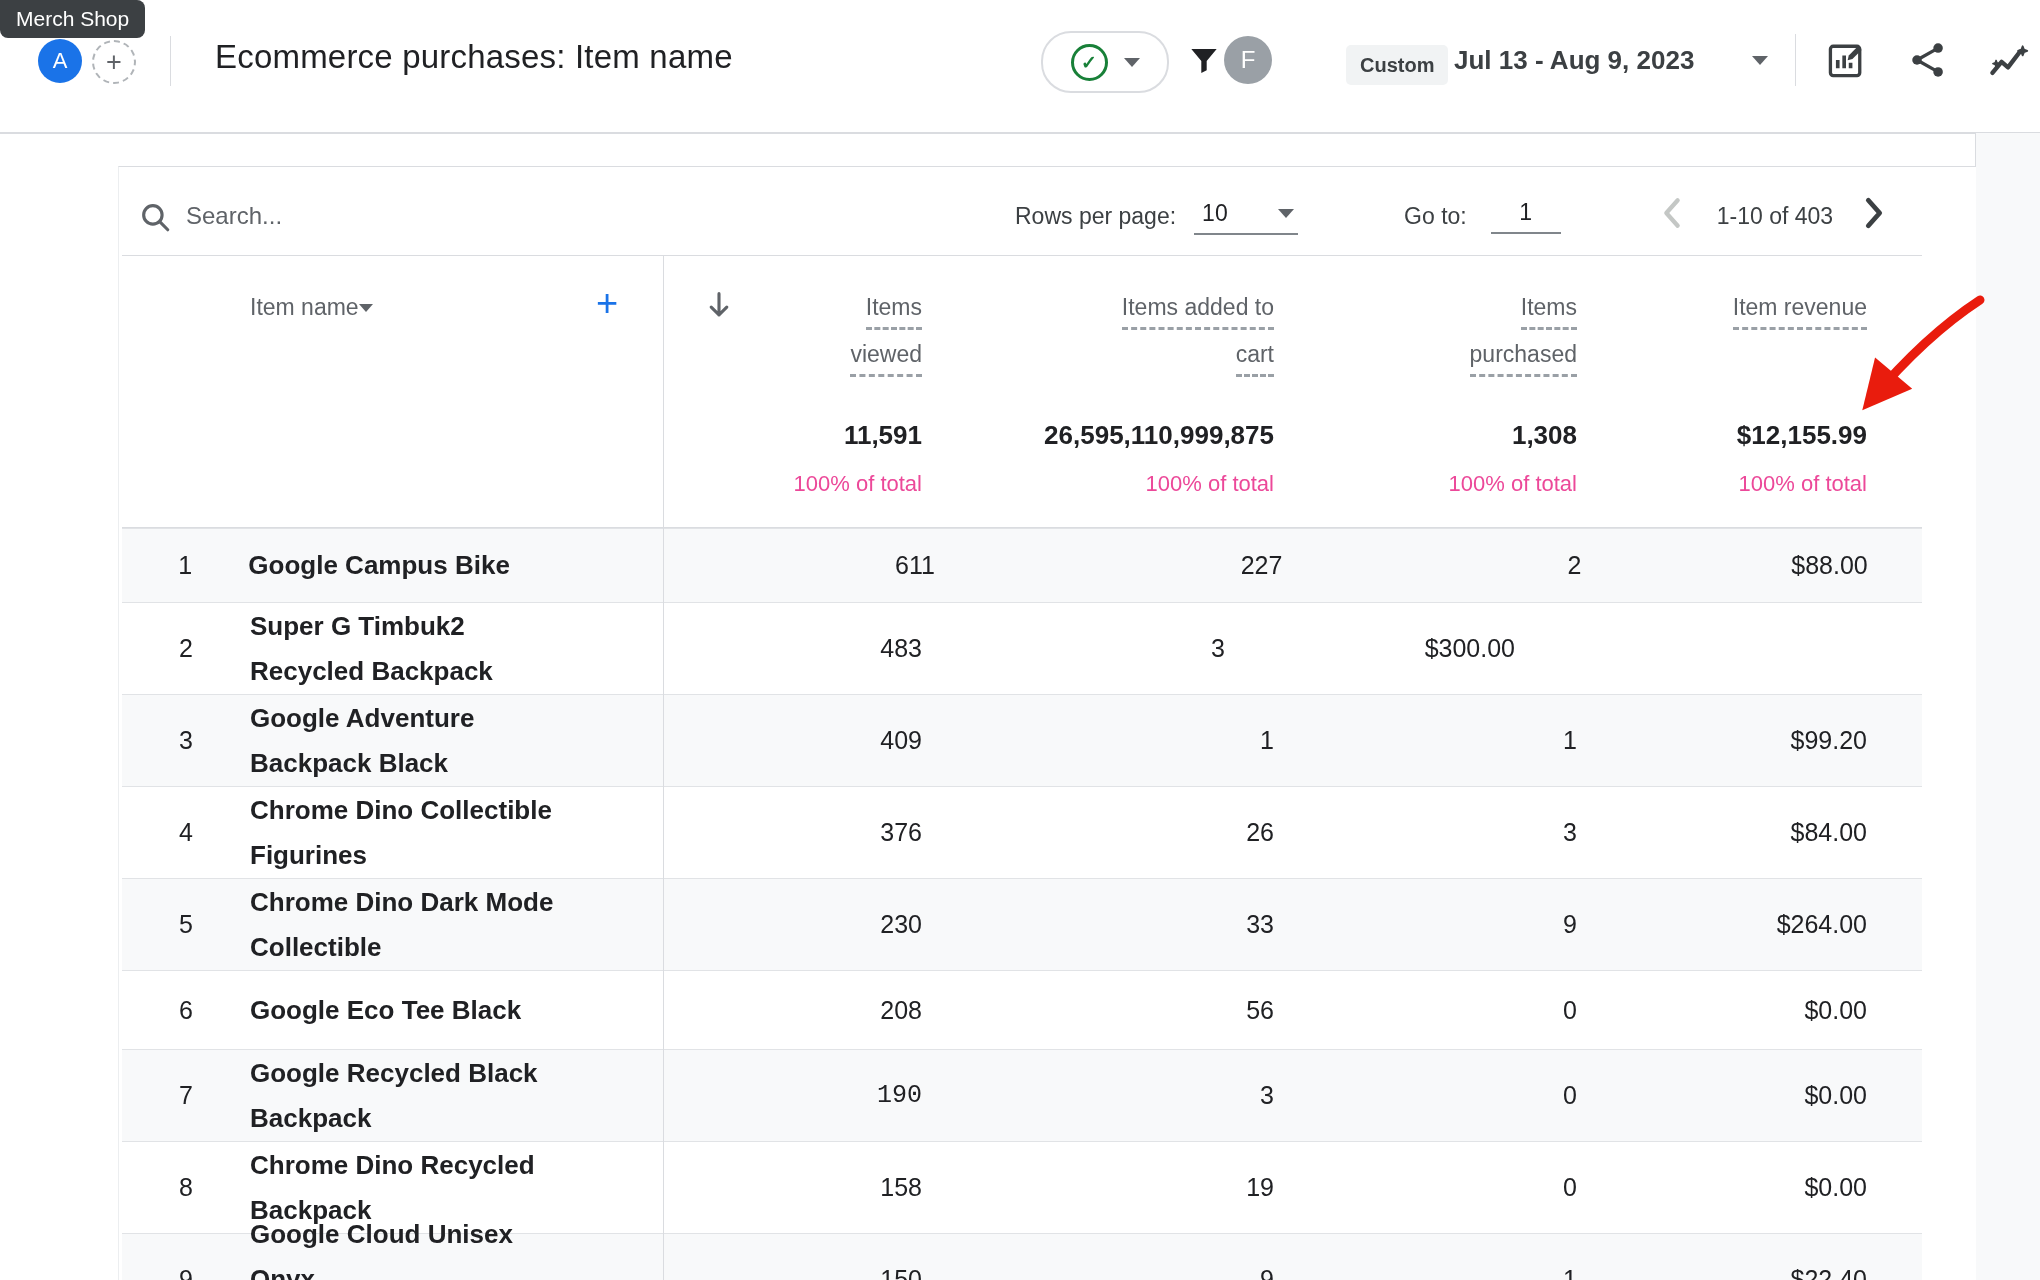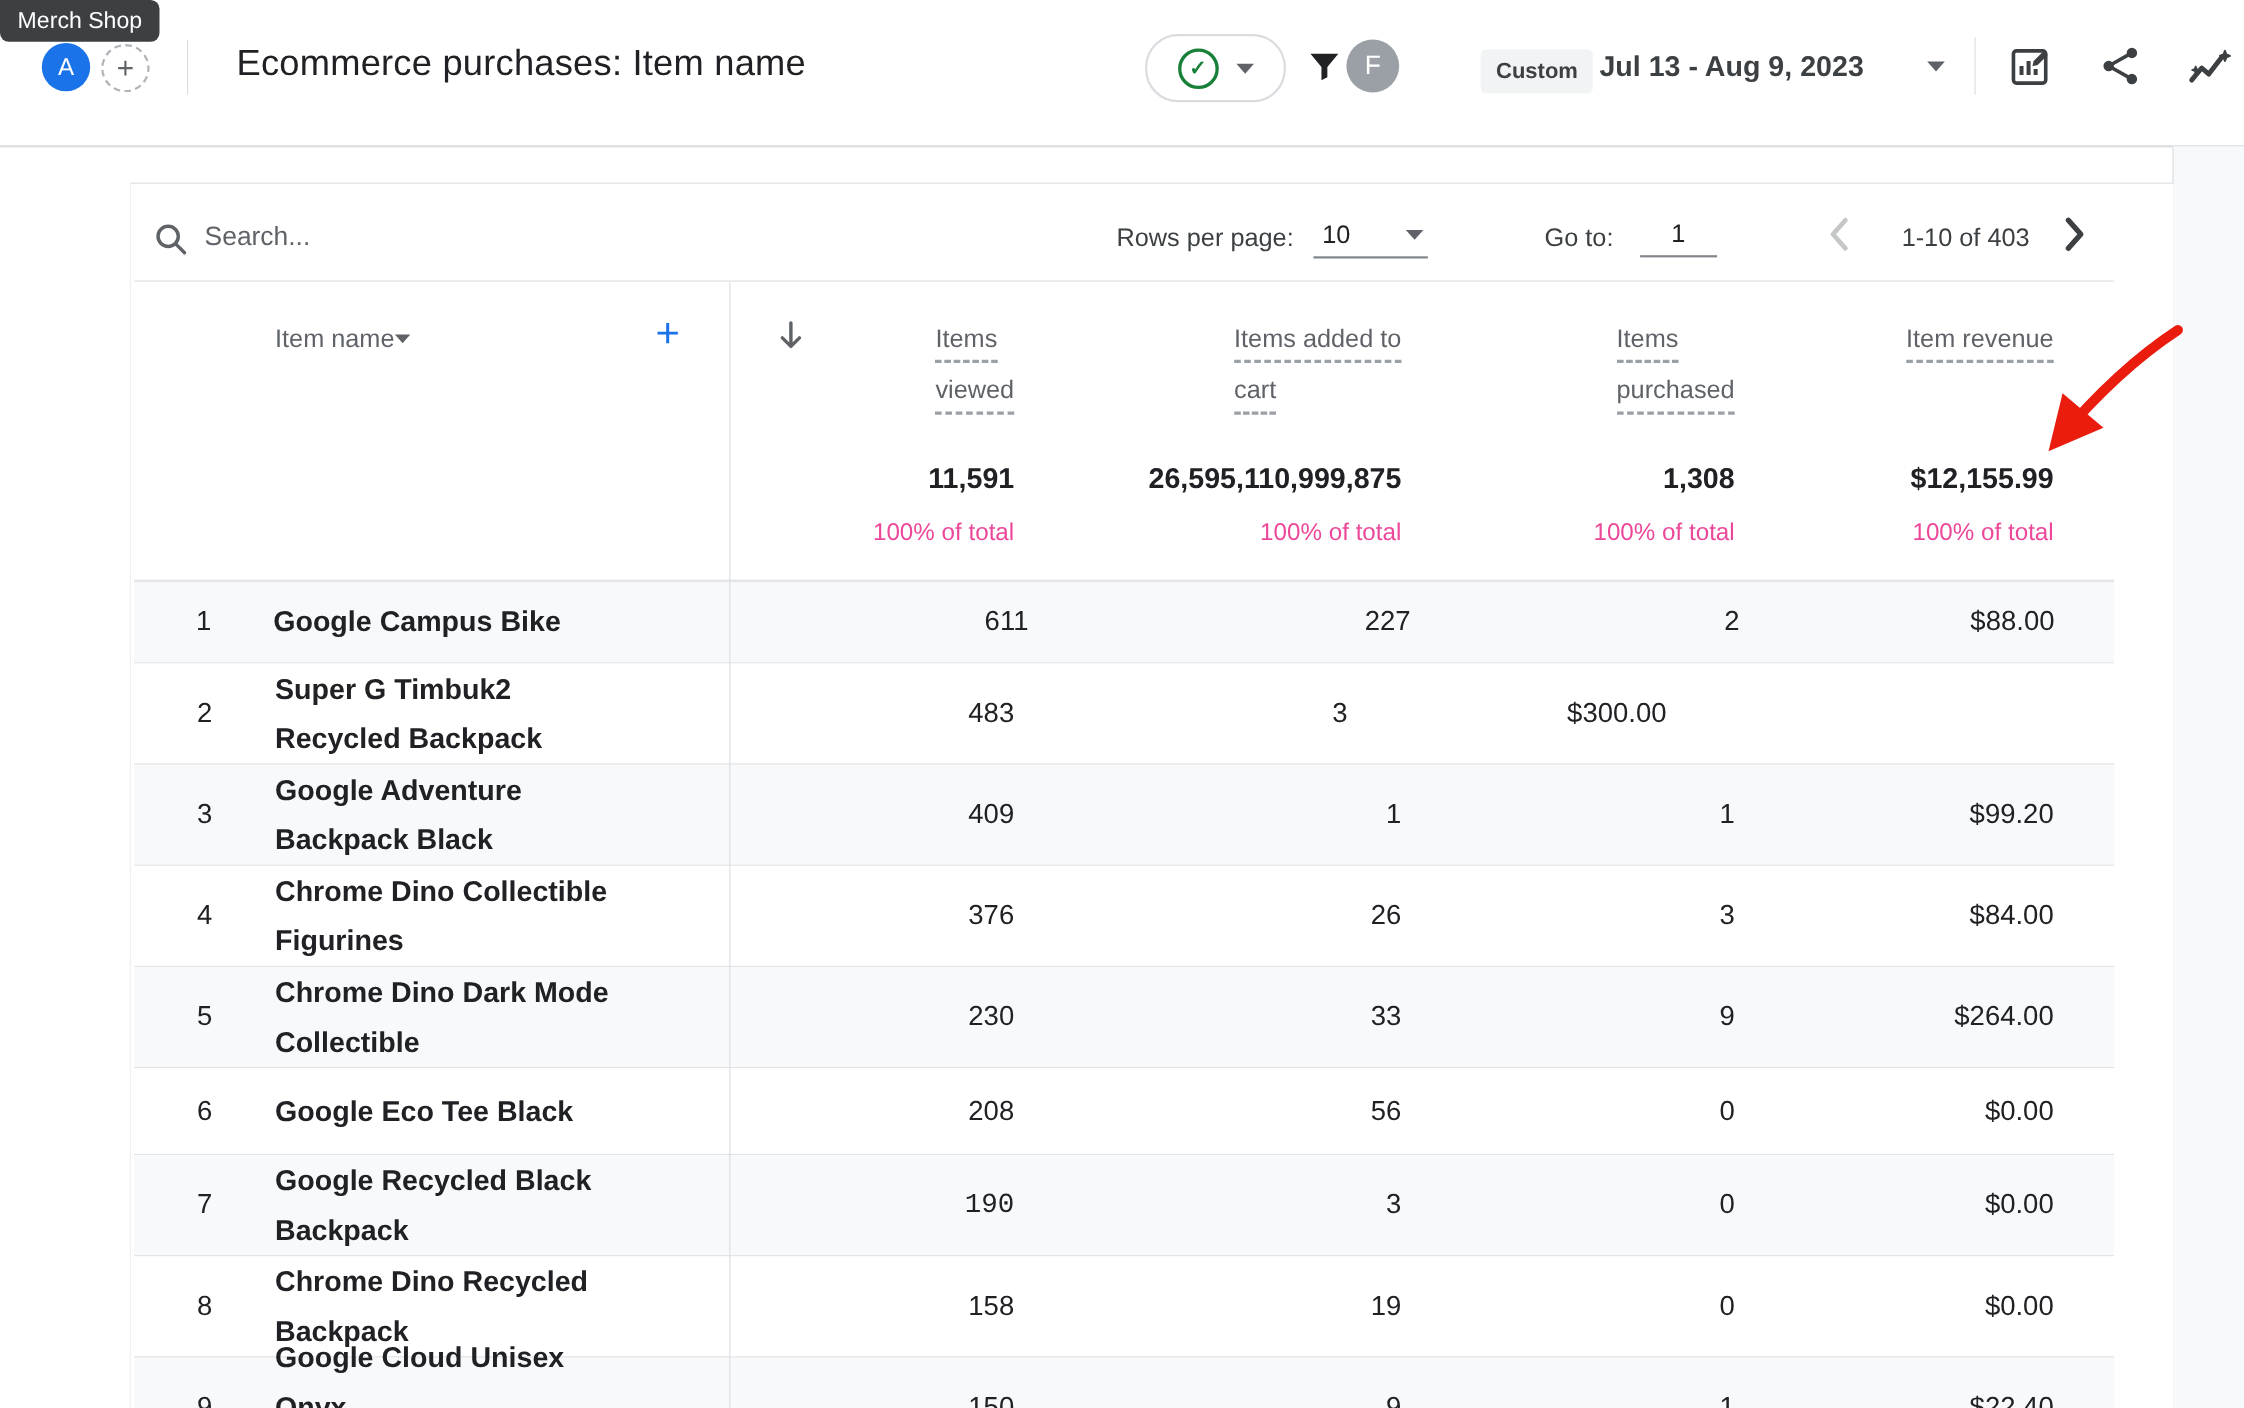--- a/index.html
+++ b/index.html
@@ -40,32 +40,32 @@
   
   #search-icon{position:absolute;left:138px;top:200px;}
   #search-placeholder{position:absolute;left:186px;top:202px;font-size:24px;color:#5f6368;}
   #pager{position:absolute;left:1015px;top:190px;width:885px;height:52px;display:flex;align-items:center;
          font-size:23px;color:#3c4043;}
   #rpp-select{display:flex;align-items:center;justify-content:space-between;width:92px;margin-left:18px;
               border-bottom:2px solid #80868b;padding:2px 4px 6px 8px;color:#202124;}
   #goto-label{margin-left:106px;}
   #goto-input{width:70px;margin-left:24px;border-bottom:2px solid #80868b;text-align:center;padding-bottom:6px;color:#202124;}
   #chev-left{margin-left:98px;}
-  #range-label{margin-left:44px;}
+  #range-label{margin-left:32px;}
   #chev-right{margin-left:28px;}
   .hline{position:absolute;left:122px;width:1800px;height:1px;background:#dadce0;}
   #line-search{top:255px;}
   #line-headrow{top:527px;}
   
   #dim-header{position:absolute;left:250px;top:294px;font-size:23px;color:#5f6368;display:flex;align-items:center;}
   #dim-header .caret{border-top-width:8px;border-left-width:7px;border-right-width:7px;}
   #add-dim{position:absolute;left:596px;top:284px;color:#1a73e8;font-size:38px;font-weight:400;line-height:38px;}
   #sort-icon{position:absolute;left:702px;top:288px;}
   #col-divider{position:absolute;left:663px;top:256px;width:1px;height:1024px;background:#dadce0;z-index:6;}
-  .col-head{position:absolute;top:292px;font-size:23px;color:#5f6368;line-height:30px;}
+  .col-head{position:absolute;top:292px;text-align:right;font-size:23px;color:#5f6368;line-height:30px;}
   .col-head span{display:inline-block;border-bottom:3px dashed #9aa0a6;padding-bottom:5px;margin-bottom:9px;}
   .col-head.c1{right:1118px;} .col-head.c2{right:766px;} .col-head.c3{right:463px;} .col-head.c4{right:173px;}
   .total-cell{position:absolute;top:420px;text-align:right;}
   .total-cell .tval{font-size:26px;font-weight:700;color:#202124;}
   .total-cell .tsub{font-size:22px;color:#ec4899;margin-top:20px;}
   .total-cell.c1{right:1118px;} .total-cell.c2{right:766px;} .total-cell.c3{right:463px;} .total-cell.c4{right:173px;}
   
   #table-body{position:absolute;left:122px;top:528px;width:1800px;}
   .trow{display:flex;align-items:stretch;border-top:1px solid #e1e3e6;background:#fff;}
   .trow.odd{background:#f8f9fa;}

